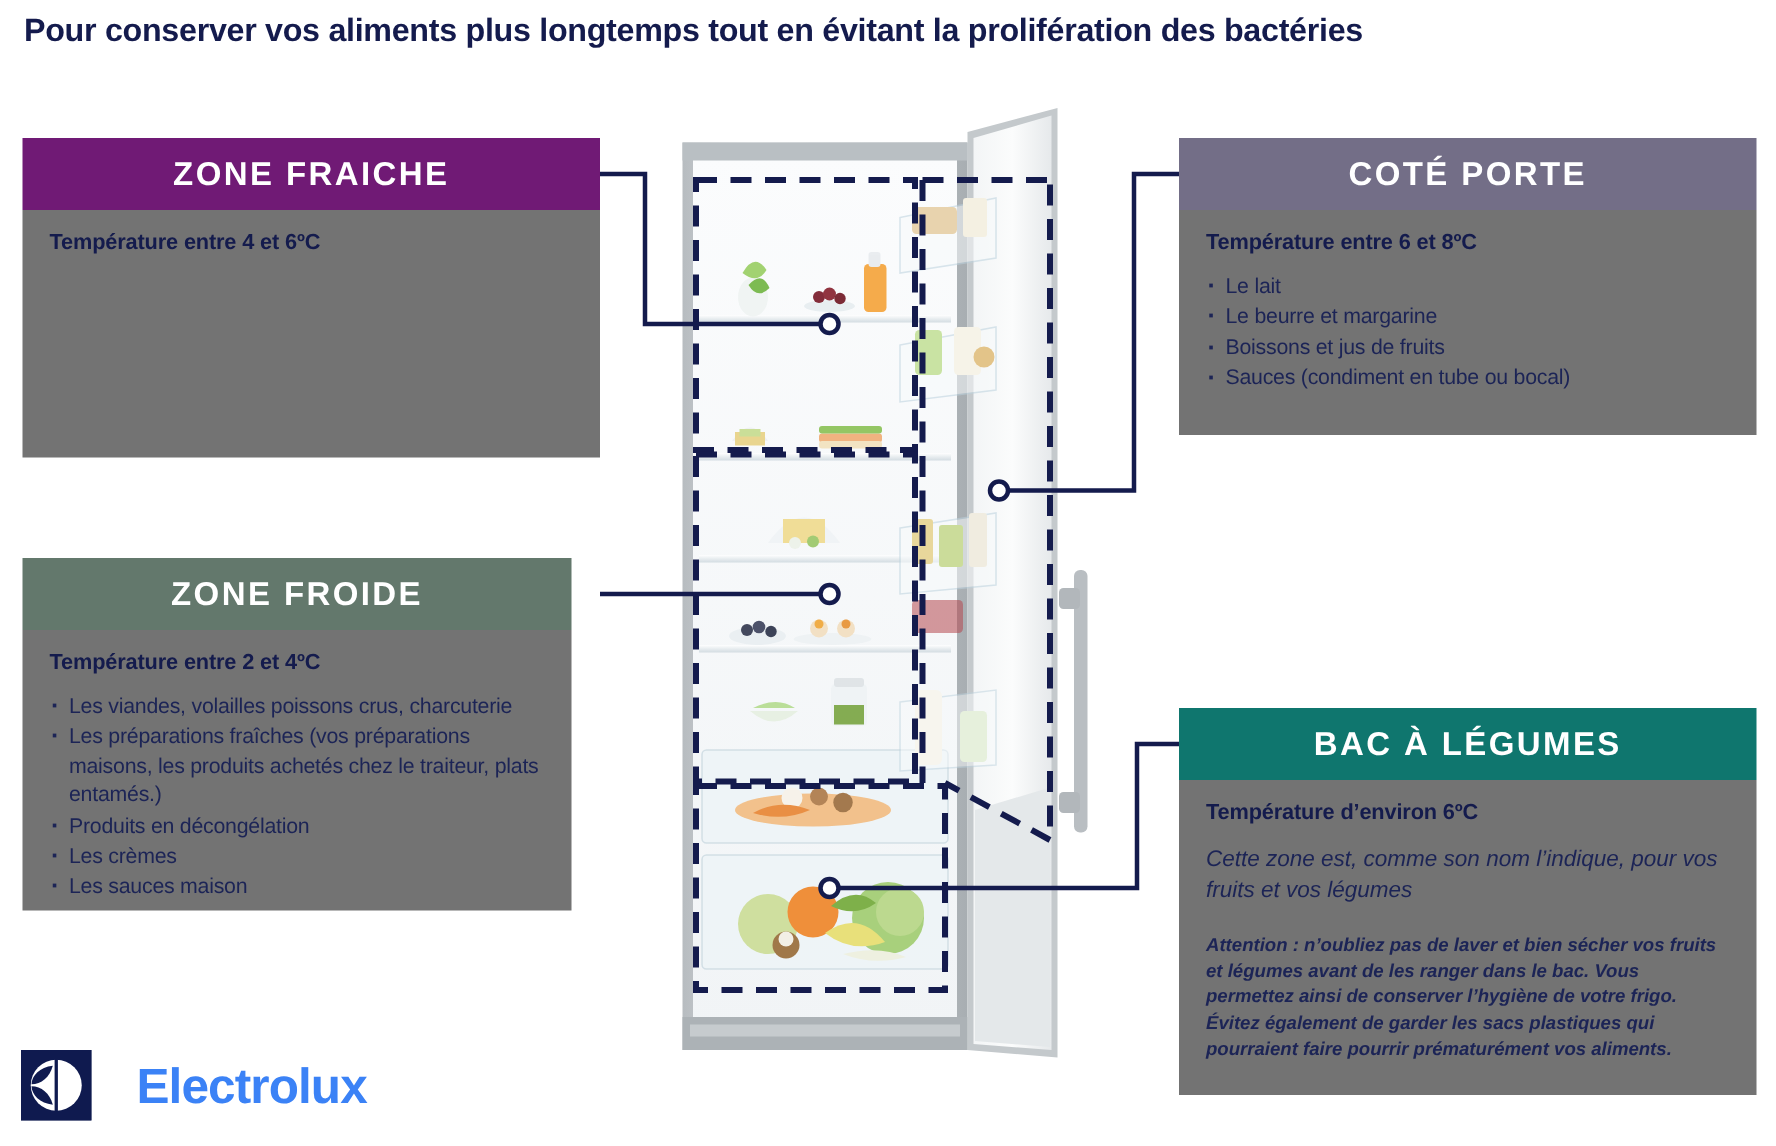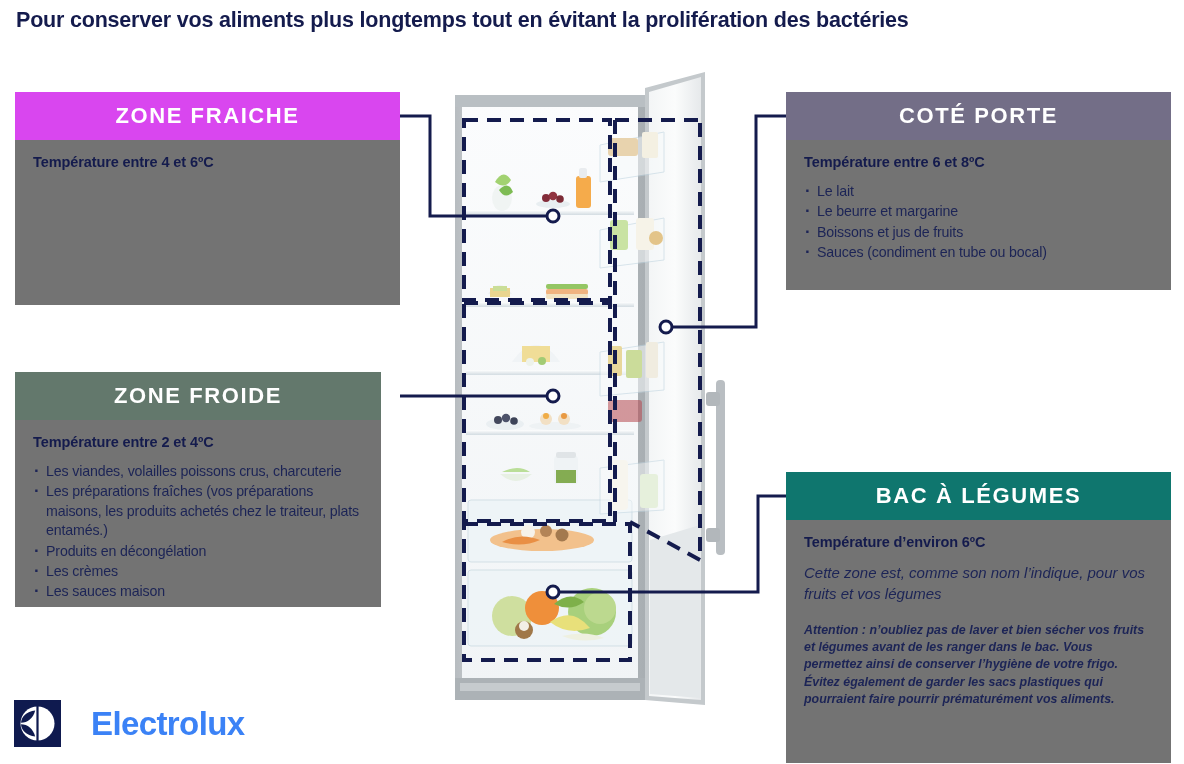--- a/index.html
+++ b/index.html
@@ -41,34 +41,34 @@
   ul.items li::before{
     content:"\00B7";position:absolute;left:1px;top:-1px;
     font-size:17px;font-weight:bold;color:#1c2456;
   }
 
   .para{font-size:15px;line-height:21px;color:#1c2456;margin:0 0 18px 0;font-style:italic;}
   .note{font-size:12.4px;line-height:17.2px;font-style:italic;font-weight:bold;color:#1c2456;margin:0;}
 
   
   #p-fraiche{left:15px;top:92px;width:385px;}
-  #p-fraiche .panel-head{background:#d946ef;text-align:right;}
+  #p-fraiche .panel-head{background:#701a75;text-align:right;}
   #p-fraiche .panel-body{height:165px;}
 
   #p-froide{left:15px;top:372px;width:366px;}
   #p-froide .panel-head{background:#63786c;}
   #p-froide .panel-body{height:187px;}
 
   #p-porte{left:786px;top:92px;width:385px;border-radius:16px;}
   #p-porte .panel-head{background:#736e87;}
   #p-porte .panel-body{height:150px;}
 
   #p-bac{left:786px;top:472px;width:385px;}
   #p-bac .panel-head{background:#0f766e;}
-  #p-bac .panel-body{height:243px;}
+  #p-bac .panel-body{height:210px;}
 
   
   .connectors{position:absolute;left:0;top:0;width:1184px;height:764px;pointer-events:none;}
 
   
   .logo{position:absolute;left:14px;top:700px;display:flex;align-items:center;}
   .logo-mark{width:47px;height:47px;background:#0f1a4f;position:relative;}
   .logo-word{
     margin-left:30px;font-size:33px;font-weight:bold;color:#3b82f6;
     letter-spacing:-0.6px;

